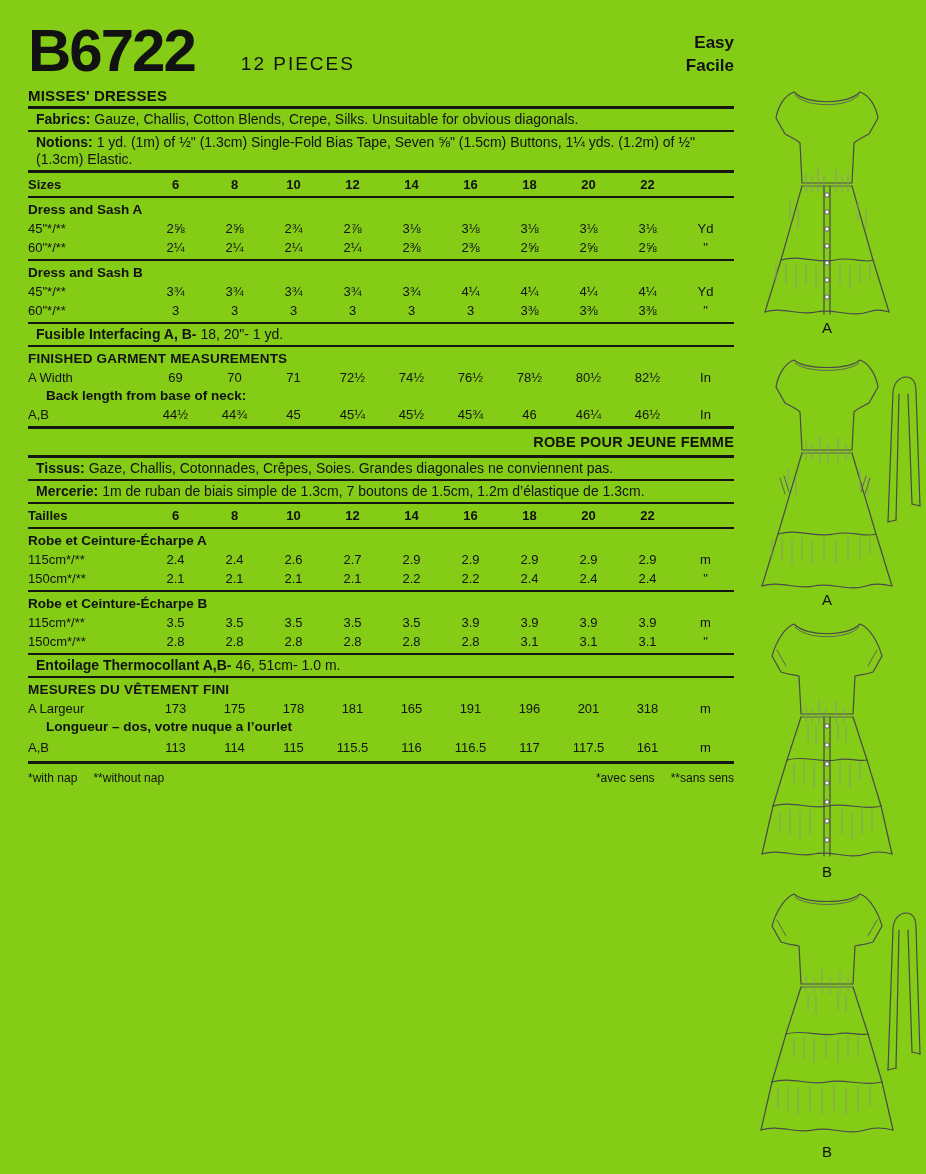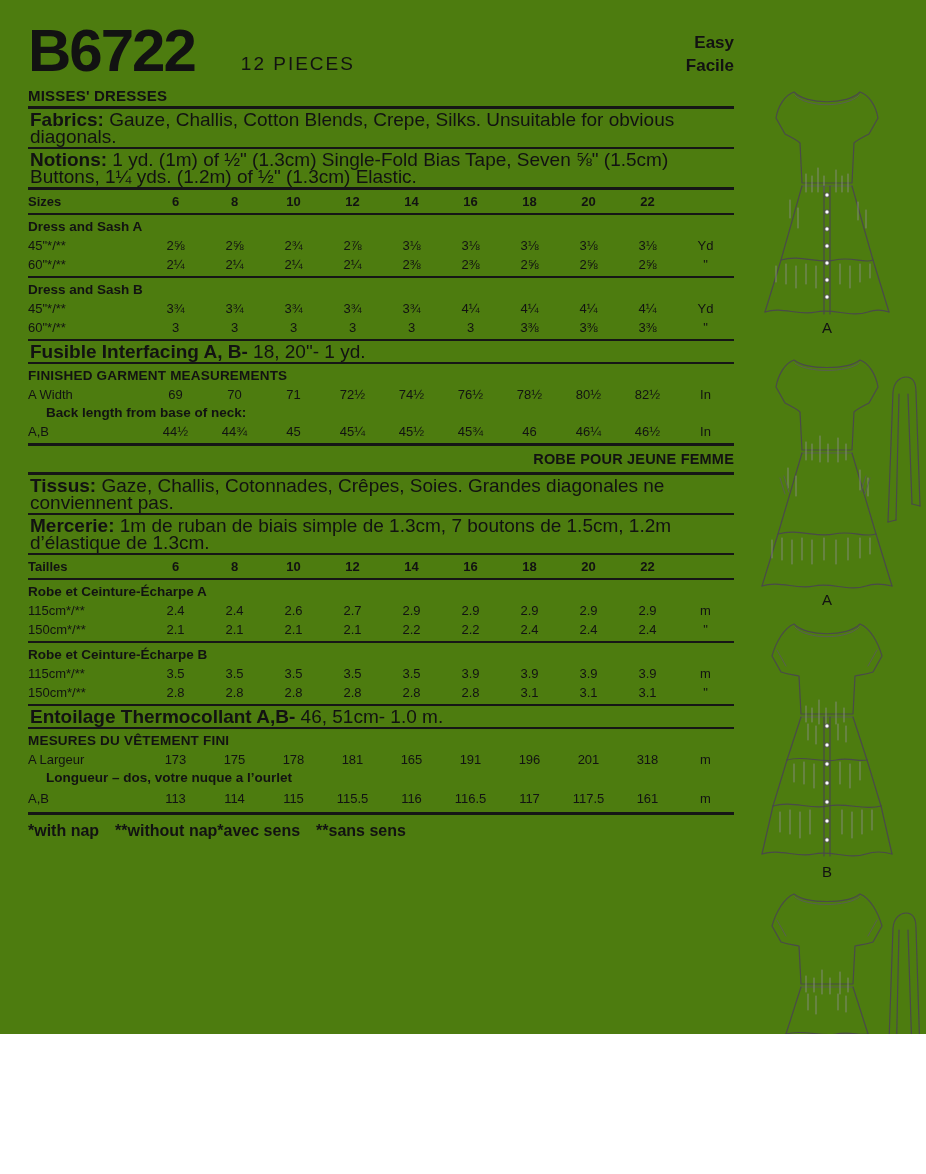--- a/index.html
+++ b/index.html
@@ -1,49 +1,49 @@
 <!DOCTYPE html>
 <html><head>
 <meta charset="utf-8">
 <style>
   html,body{margin:0;padding:0;background:#ffffff;}
   .page{
     position:relative;
-    width:926px;height:1034px;
-    background:#4d7c0f;
+    width:926px;height:1174px;
+    background:#84cc16;
     font-family:"Liberation Sans","DejaVu Sans",sans-serif;
     color:#121212;
     overflow:hidden;
   }
   .table-col{position:absolute;left:28px;top:10px;width:706px;}
   
   .masthead{display:flex;align-items:flex-end;height:68px;}
   .pattern-no{font-size:60px;font-weight:800;letter-spacing:-2px;line-height:.92;}
   .pieces{margin-left:46px;margin-bottom:3px;font-size:19px;font-weight:500;letter-spacing:2px;}
   .difficulty{margin-left:auto;text-align:right;font-weight:700;font-size:17px;line-height:1.35;}
   .category{margin-top:9px;font-size:15px;font-weight:700;letter-spacing:.2px;}
   
   .hr{border-top:2px solid #161616;margin:2px 0;}
   .hr.thick{border-top-width:3px;}
   
-  .note{margin:1px 2px;font-size:19px;line-height:17px;font-weight:500;}
+  .note{margin:1px 8px;font-size:14px;line-height:17px;font-weight:500;}
   .note b{font-weight:700;}
   
   .row{display:grid;grid-template-columns:118px repeat(9,59px) 1fr;align-items:baseline;line-height:19px;font-size:13px;font-weight:500;}
   .row .lbl{text-align:left;white-space:nowrap;}
   .cells{display:contents;}
   .cell{text-align:center;}
   .unit{text-align:center;}
   .sizes-row{font-weight:700;}
   .sizes-row .cell{font-weight:600;}
   .sec-title{font-size:13.5px;font-weight:700;line-height:19px;margin-top:1px;}
   .sec-title.caps{letter-spacing:.2px;}
   .subhead{font-size:13.5px;font-weight:700;line-height:18px;margin-left:18px;}
   
-  .footnotes{display:flex;margin-top:7px;font-size:16px;font-weight:700;}
+  .footnotes{display:flex;justify-content:space-between;margin-top:7px;font-size:12px;font-weight:400;}
   .footnotes .grp{display:flex;gap:16px;}
   
   .figures-col{position:absolute;left:742px;top:0;width:184px;}
   .figure{position:absolute;left:0;}
   .figure svg{display:block;}
   .fig-label{width:170px;text-align:center;font-size:15px;font-weight:500;margin-top:1px;}
   .outline{stroke:#4a4a4a;stroke-width:1.2;fill:none;stroke-linecap:round;stroke-linejoin:round;}
   .fine{stroke:#5a5a5a;stroke-width:.9;fill:none;stroke-linecap:round;}
   .ticks{stroke:#8f8f8f;stroke-width:.8;fill:none;stroke-linecap:round;}
   .btn{fill:#ffffff;stroke:#4a4a4a;stroke-width:.9;}

